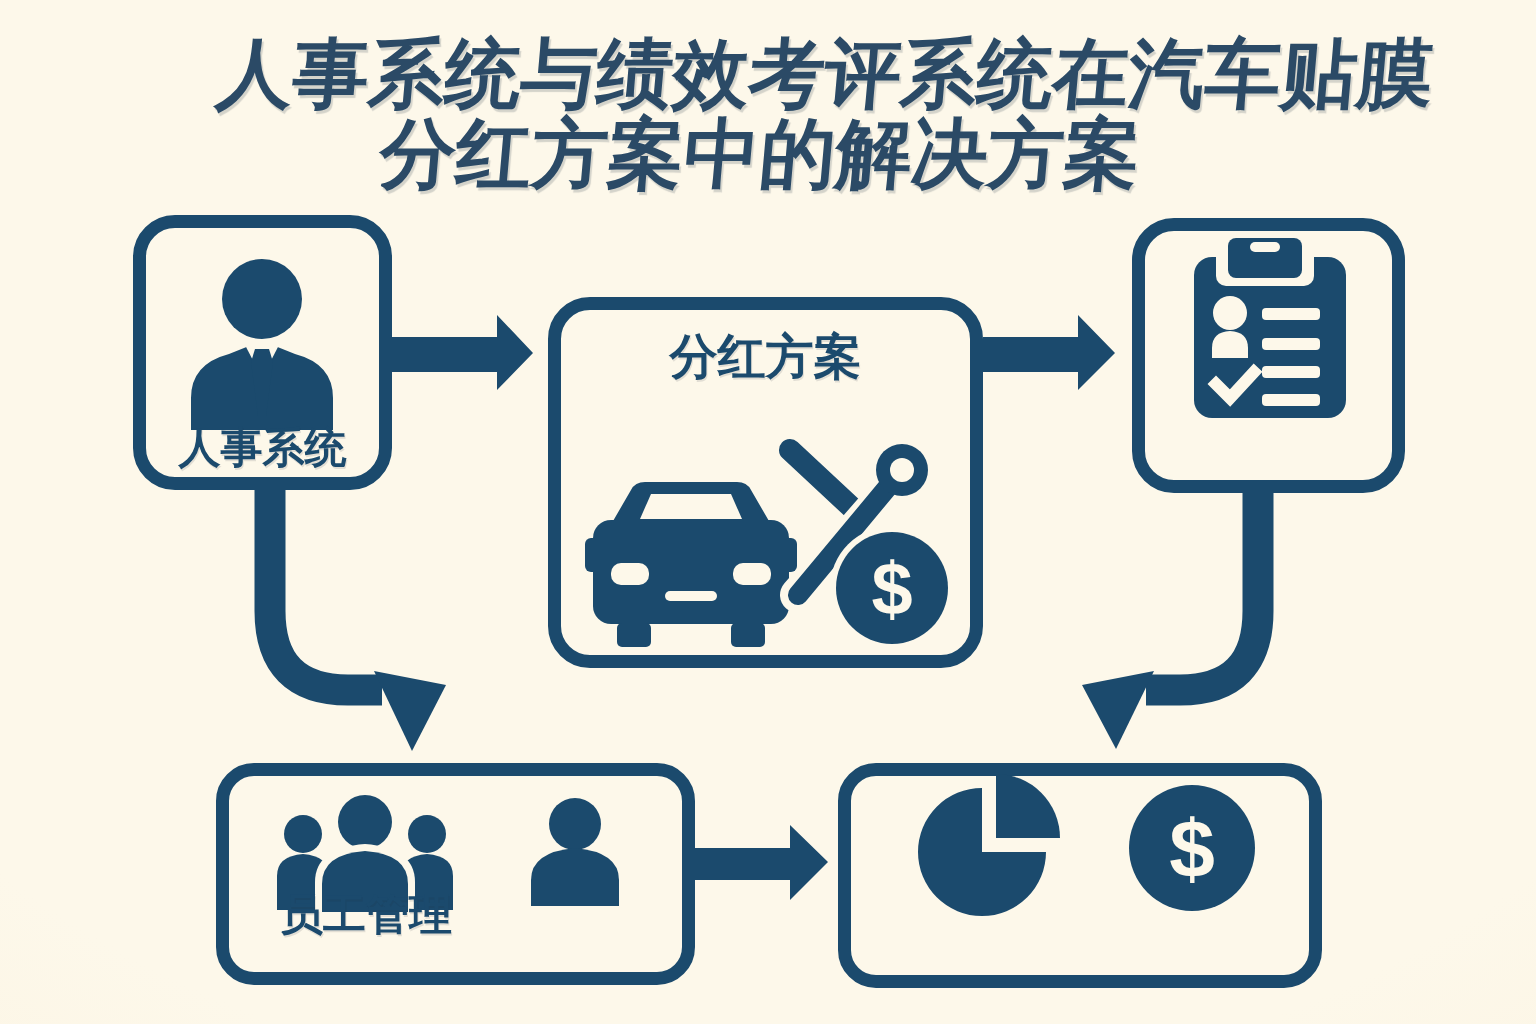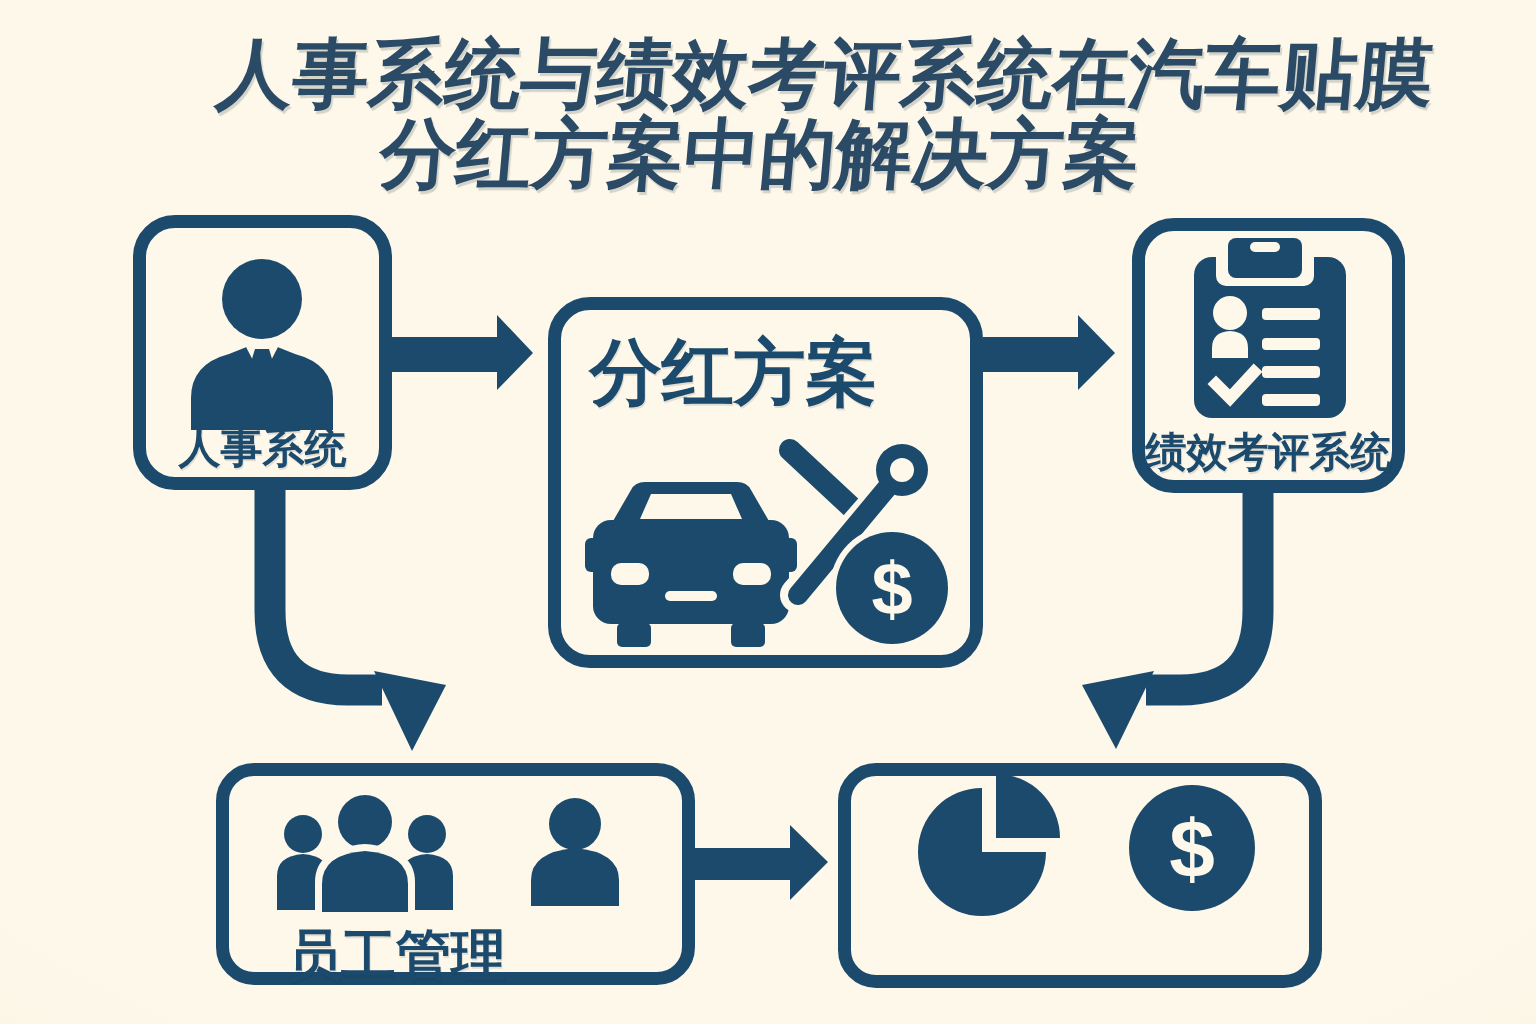--- a/index.html
+++ b/index.html
@@ -82,21 +82,21 @@
   <div class="box" style="left:133px;top:215px;width:259px;height:275px;"></div>
   <svg style="left:187px;top:250px;" width="150" height="182" viewBox="0 0 150 182">
     <circle class="fi" cx="75" cy="49" r="40"></circle>
     <path class="fi" d="M4,180 L4,148 Q4,114 42,104 L62,96 Q75,112 88,96 L108,104 Q146,114 146,148 L146,180 Z"></path>
     <polygon class="fp" points="58,95 92,95 75,128"></polygon>
     <polygon class="fi" points="68,99 82,99 86,112 79,166 71,166 64,112"></polygon>
   </svg>
   <div class="label" style="left:133px;top:427px;width:259px;font-size:42px;">人事系统</div>
 
   <div class="box" style="left:548px;top:297px;width:435px;height:371px;"></div>
-  <div class="label" style="left:516px;top:336px;width:435px;font-size:72px;">分红方案</div>
+  <div class="label" style="left:548px;top:336px;width:435px;font-size:48px;font-family:Liberation Mono, monospace;">分红方案</div>
 
   <svg style="left:585px;top:478px;" width="212" height="172" viewBox="0 0 212 172">
     <path class="fi" d="M24,50 L46,12 Q50,4 60,4 H152 Q162,4 166,12 L188,50 Z"></path>
     <polygon class="fp" points="66,16 146,16 157,41 55,41"></polygon>
     <rect class="fi" x="0" y="60" width="16" height="34" rx="6"></rect>
     <rect class="fi" x="196" y="60" width="16" height="34" rx="6"></rect>
     <rect class="fi" x="8" y="42" width="196" height="104" rx="18"></rect>
     <rect class="fp" x="26" y="85" width="38" height="22" rx="10"></rect>
     <rect class="fp" x="148" y="85" width="38" height="22" rx="10"></rect>
     <rect class="fp" x="80" y="113" width="52" height="10" rx="5"></rect>
@@ -125,38 +125,37 @@
     <rect class="fi" x="36" y="2" width="74" height="40" rx="8"></rect>
     <rect class="fp" x="58" y="6" width="30" height="10" rx="5"></rect>
     <circle class="fp" cx="38" cy="77" r="17"></circle>
     <path class="fp" d="M20,122 V112 Q20,96 38,95 Q56,96 56,112 V122 Z"></path>
     <polyline class="sp" style="stroke-width:12;stroke-linecap:square;stroke-linejoin:miter;" points="24,148 38,162 62,136"></polyline>
     <rect class="fp" x="70" y="72" width="58" height="12" rx="4"></rect>
     <rect class="fp" x="70" y="102" width="58" height="12" rx="4"></rect>
     <rect class="fp" x="70" y="130" width="58" height="12" rx="4"></rect>
     <rect class="fp" x="70" y="158" width="58" height="12" rx="4"></rect>
   </svg>
-  <div class="label" style="left:1132px;top:432px;width:273px;font-size:41px;">绩效考评系统</div>
 
   <div class="box small-r" style="left:216px;top:763px;width:479px;height:222px;"></div>
   <svg style="left:263px;top:790px;" width="204" height="122" viewBox="0 0 204 122">
     <circle class="fi" cx="40" cy="44" r="19"></circle>
     <path class="fi" d="M14,120 V86 Q14,66 40,64 Q66,66 66,86 V120 Z"></path>
     <circle class="fi" cx="164" cy="44" r="19"></circle>
     <path class="fi" d="M138,120 V86 Q138,66 164,64 Q190,66 190,86 V120 Z"></path>
     <circle class="fp" cx="102" cy="32" r="34"></circle>
     <circle class="fi" cx="102" cy="32" r="27"></circle>
     <path class="fp" d="M52,122 V92 Q52,58 102,54 Q152,58 152,92 V122 Z"></path>
     <path class="fi" d="M59,122 V94 Q59,64 102,61 Q145,64 145,94 V122 Z"></path>
   </svg>
   <svg style="left:525px;top:790px;" width="100" height="118" viewBox="0 0 100 118">
     <circle class="fi" cx="50" cy="34" r="26"></circle>
     <path class="fi" d="M6,116 V90 Q6,62 50,58 Q94,62 94,90 V116 Z"></path>
   </svg>
-  <div class="label" style="left:226px;top:928px;width:280px;font-size:55px;text-align:right;">员工管理</div>
+  <div class="label" style="left:226px;top:893px;width:280px;font-size:43px;">员工管理</div>
 
   <div class="box small-r" style="left:838px;top:763px;width:484px;height:225px;"></div>
   <svg style="left:910px;top:770px;" width="160" height="160" viewBox="0 0 160 160">
     <path class="fi" d="M72,82 L72,18 A64,64 0 1 0 136,82 Z"></path>
     <path class="fi" d="M86,68 L86,4 A64,64 0 0 1 150,68 Z"></path>
   </svg>
   <svg style="left:1128px;top:785px;" width="128" height="128" viewBox="0 0 128 128">
     <circle class="fi" cx="64" cy="63" r="63"></circle>
     <text class="fp coin-dollar" x="64" y="92" font-size="82" text-anchor="middle">$</text>
   </svg>

